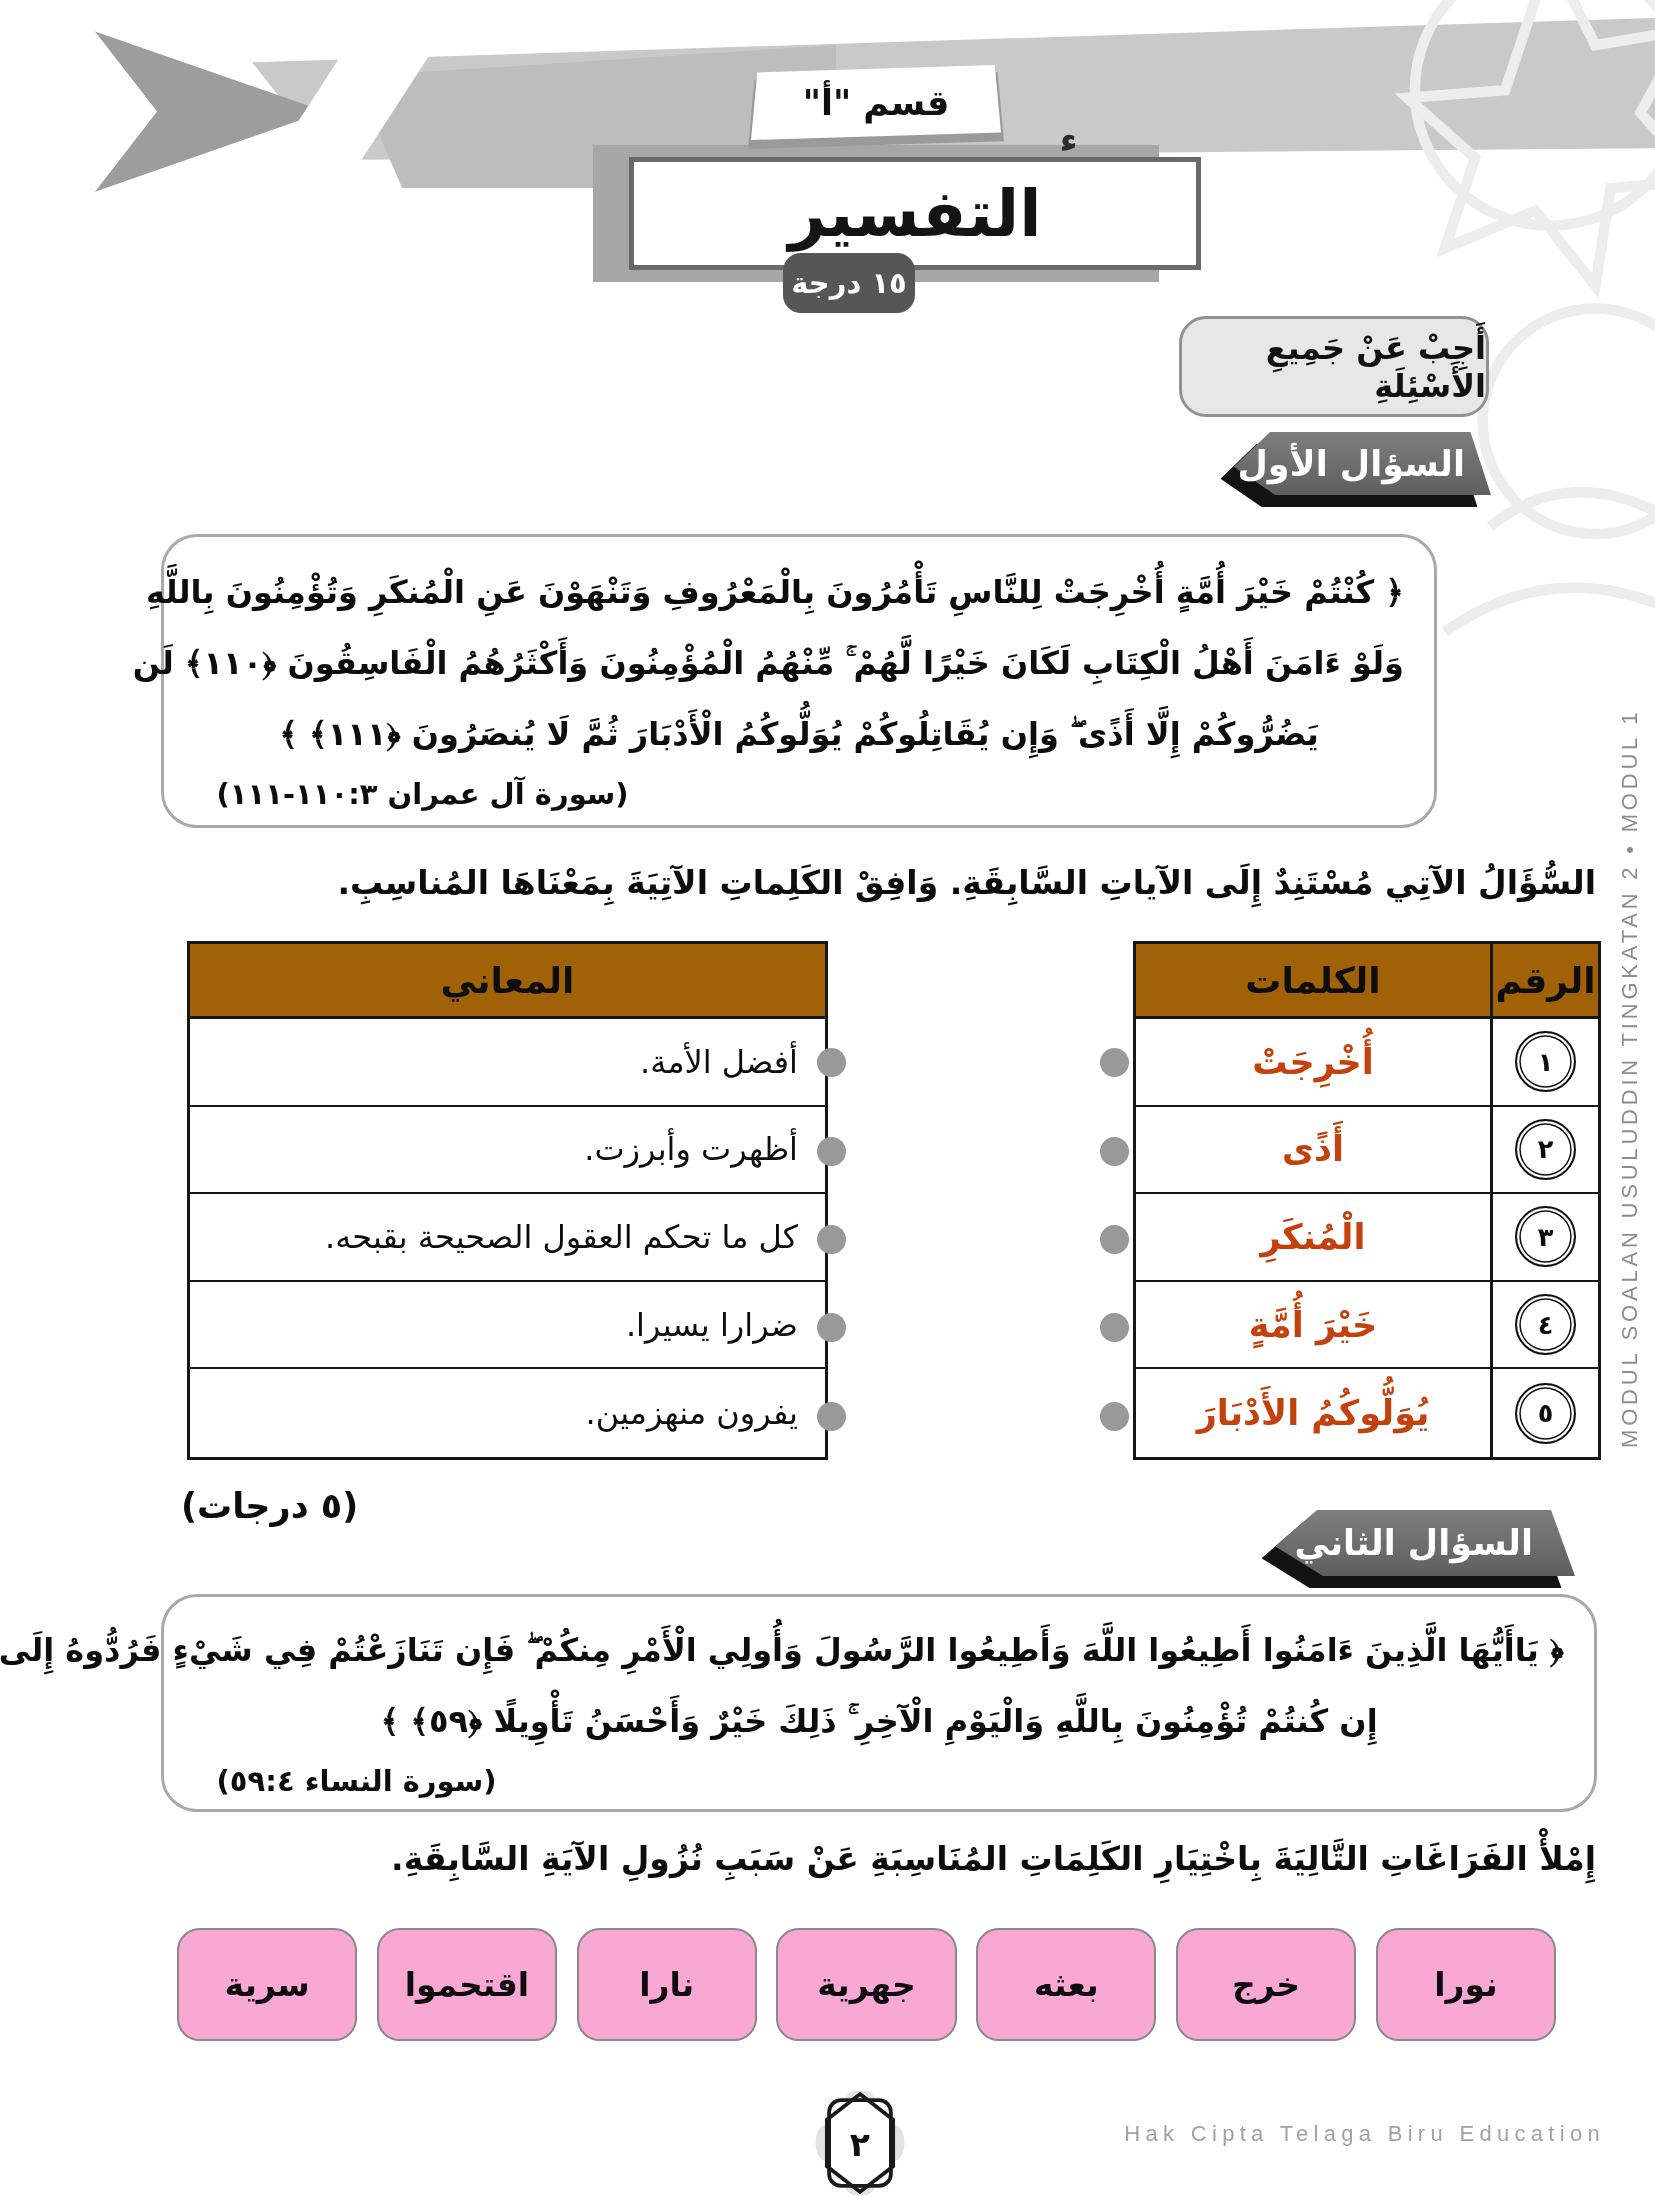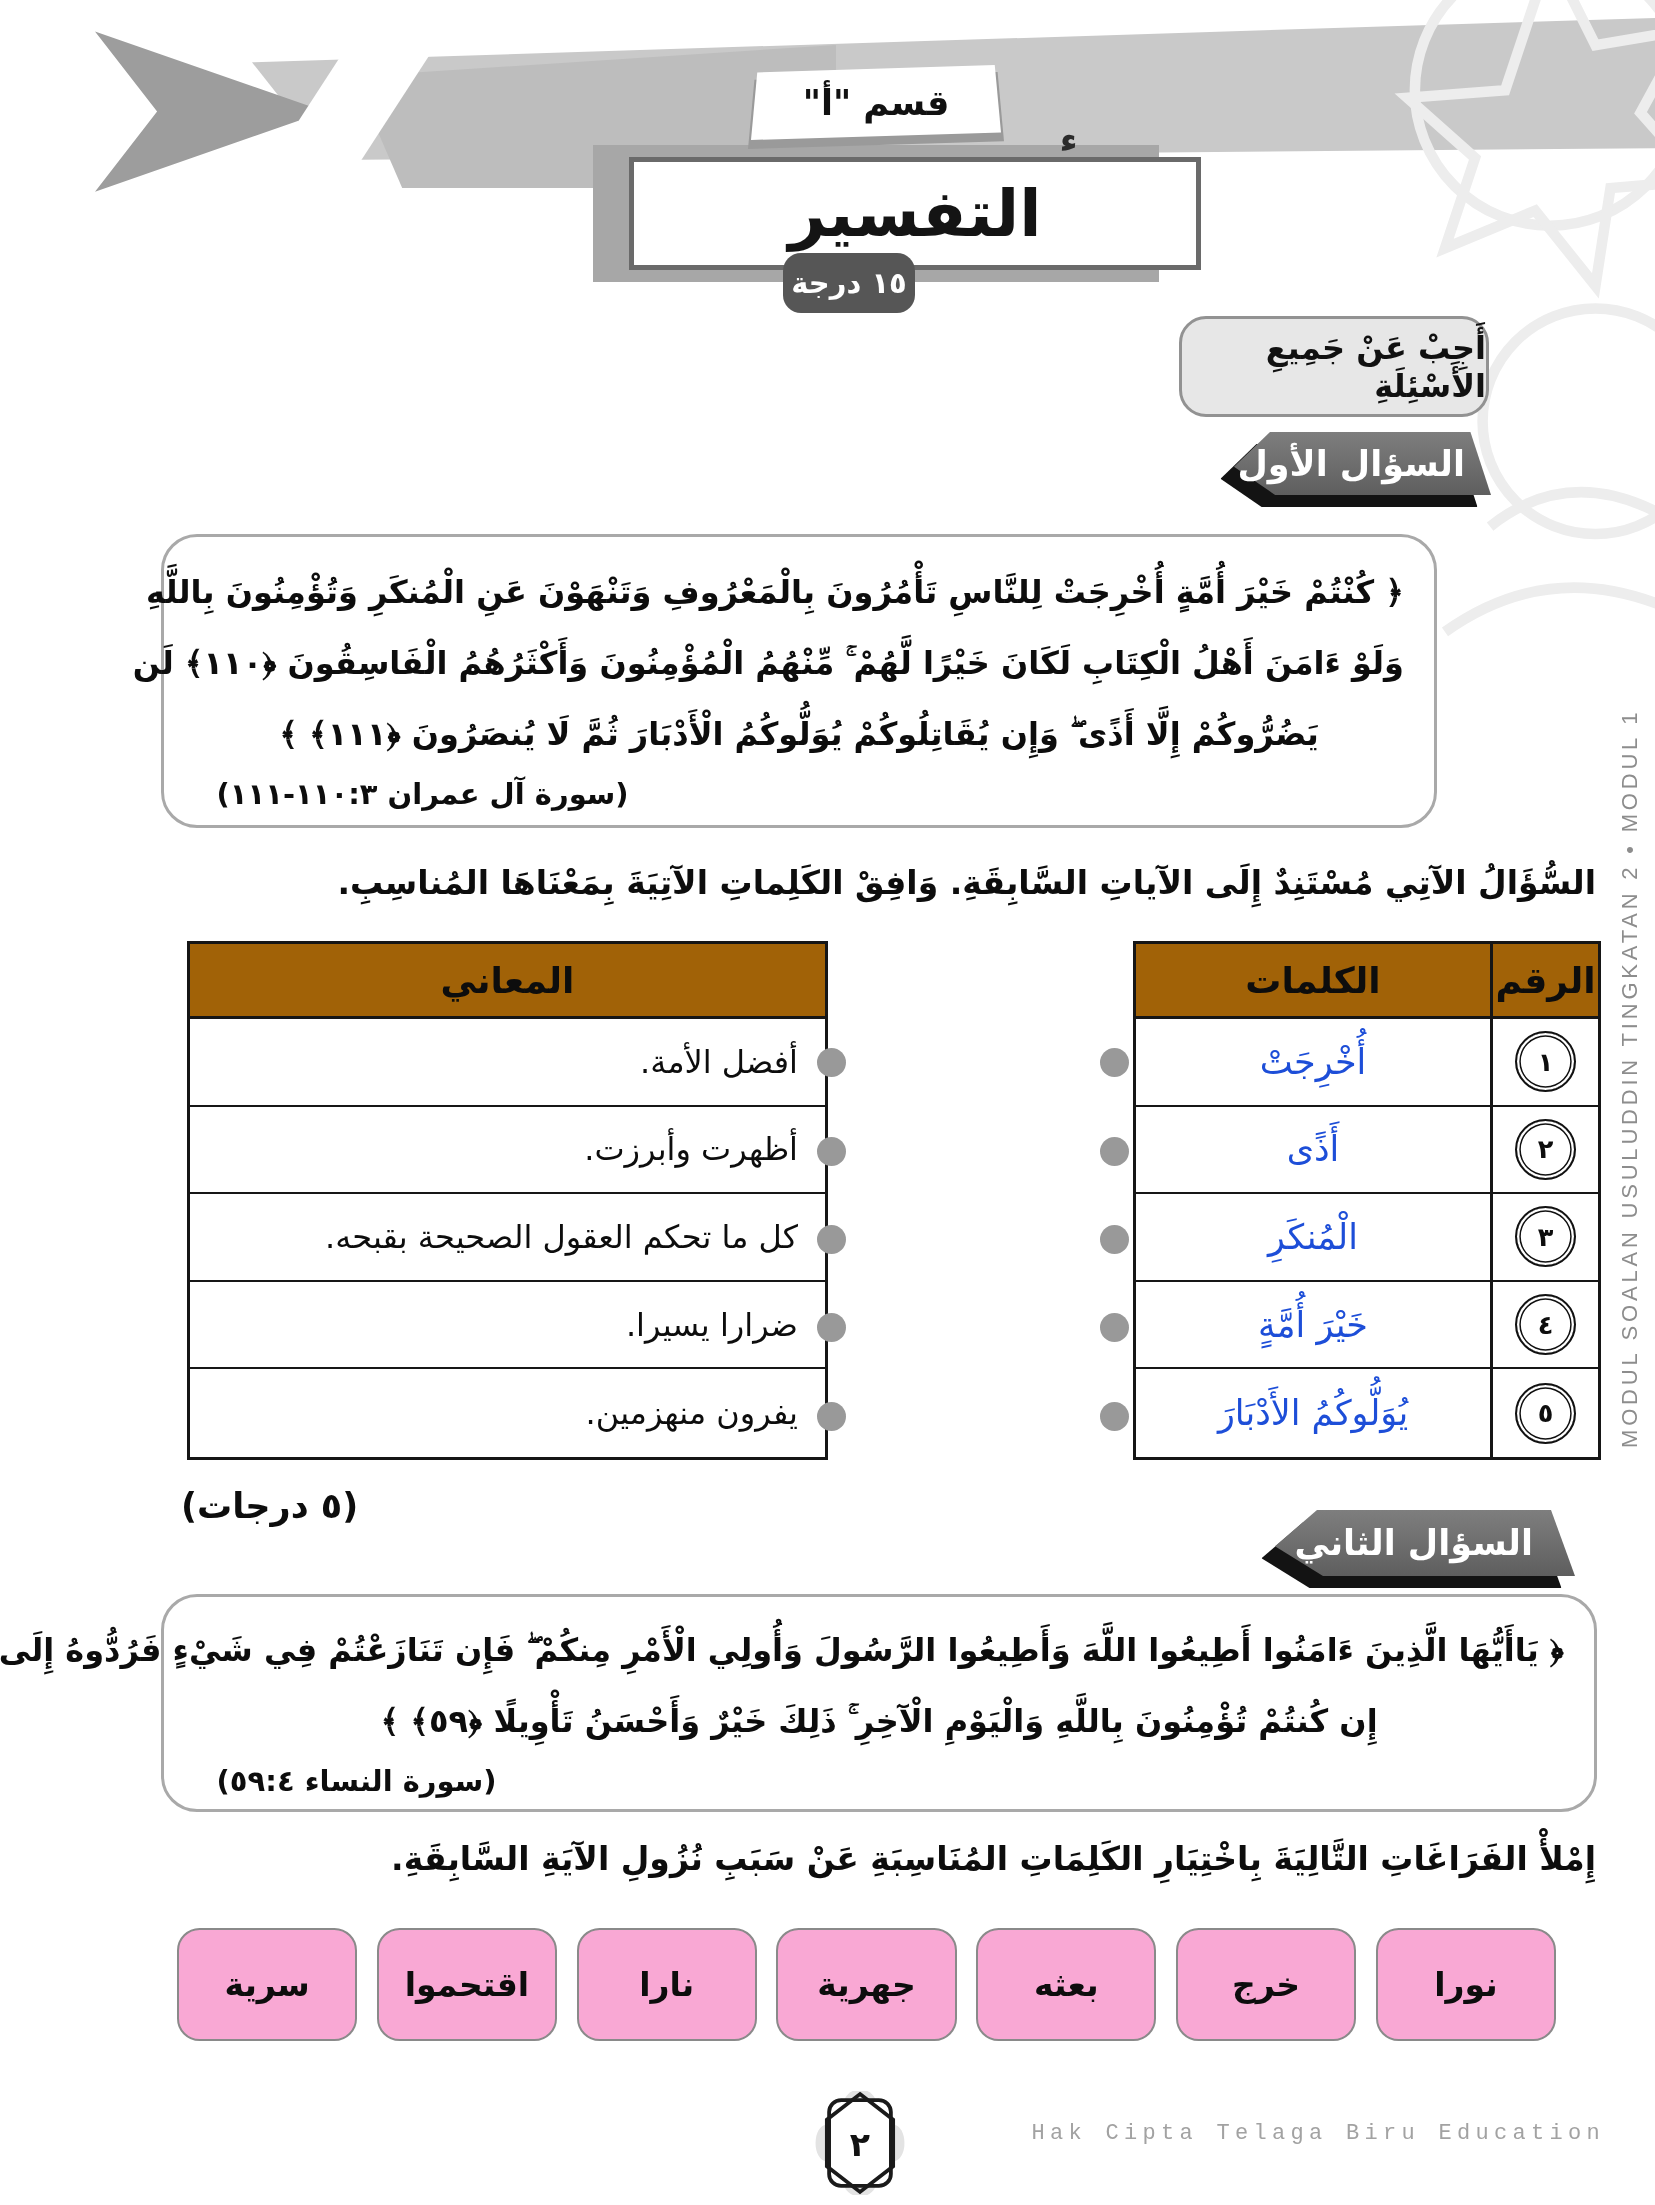--- a/index.html
+++ b/index.html
@@ -67,42 +67,42 @@
   
   .mtable{position:absolute;z-index:2;border:3px solid #161616;box-sizing:border-box;background:#fff;}
   .mtable .hdr{background:#a16207;display:flex;align-items:center;justify-content:center;
     font-size:36px;font-weight:bold;border-bottom:3px solid #161616;box-sizing:border-box;color:#0d0d0d;}
   .t-right{left:1133px;top:941px;width:468px;height:519px;display:grid;
     grid-template-columns:108px 1fr;grid-template-rows:75px repeat(5,1fr);}
   .t-right .numcell{border-left:3px solid #161616;}
   .t-right .cell{display:flex;align-items:center;justify-content:center;
     border-bottom:2.3px solid #161616;box-sizing:border-box;}
   .t-right .cell.last{border-bottom:none;}
-  .word{font-size:35px;font-weight:normal;color:#1d4ed8;white-space:nowrap;}
+  .word{font-size:35px;font-weight:bold;color:#c2410c;white-space:nowrap;}
   .numseal{width:57px;height:57px;border:2.3px solid #111;border-radius:50%;
     box-shadow:0 0 0 2.3px #fff inset,0 0 0 3.8px #111 inset;
     display:flex;align-items:center;justify-content:center;font-size:25.6px;font-weight:bold;color:#0d0d0d;}
   .t-left{left:187px;top:941px;width:641px;height:519px;display:grid;grid-template-rows:75px repeat(5,1fr);}
   .t-left .cell{display:flex;align-items:center;justify-content:flex-start;padding-right:27px;
     border-bottom:2.3px solid #161616;box-sizing:border-box;font-size:32px;color:#0d0d0d;}
   .t-left .cell.last{border-bottom:none;}
   .dot{position:absolute;z-index:3;width:29px;height:29px;border-radius:50%;background:#999999;}
   
   .marks-note{position:absolute;z-index:2;left:181px;top:1486px;font-size:35px;font-weight:600;color:#0d0d0d;
     direction:rtl;}
   
   .wordbank{position:absolute;z-index:2;left:177px;top:1928px;width:1379px;height:113px;
     display:flex;flex-direction:row;gap:19.6px;}
   .wb-item{flex:1;border:2.3px solid #8a8a8a;border-radius:22.6px;background:#f9a8d4;
     display:flex;align-items:center;justify-content:center;
     font-size:33px;font-weight:bold;color:#0d0d0d;white-space:nowrap;}
   
   .page-num-icon{position:absolute;z-index:2;left:814px;top:2091px;width:92px;height:104px;}
   .copyright{position:absolute;z-index:2;right:50px;top:2121px;direction:ltr;
-    font-family:Liberation Mono, monospace;font-size:22px;font-weight:500;
+    font-family:Liberation Sans, sans-serif;font-size:22px;font-weight:500;
     letter-spacing:5.3px;color:#a2a2a2;white-space:nowrap;}
   
   .module-label{position:absolute;z-index:2;right:12px;top:771px;height:677px;
     writing-mode:vertical-rl;transform:rotate(180deg);direction:ltr;
     font-family:"Liberation Sans",sans-serif;font-size:22px;font-weight:500;
     letter-spacing:3.8px;color:#8d8d8d;white-space:nowrap;display:flex;align-items:center;}
 </style>
 </head>
 <body>
 

